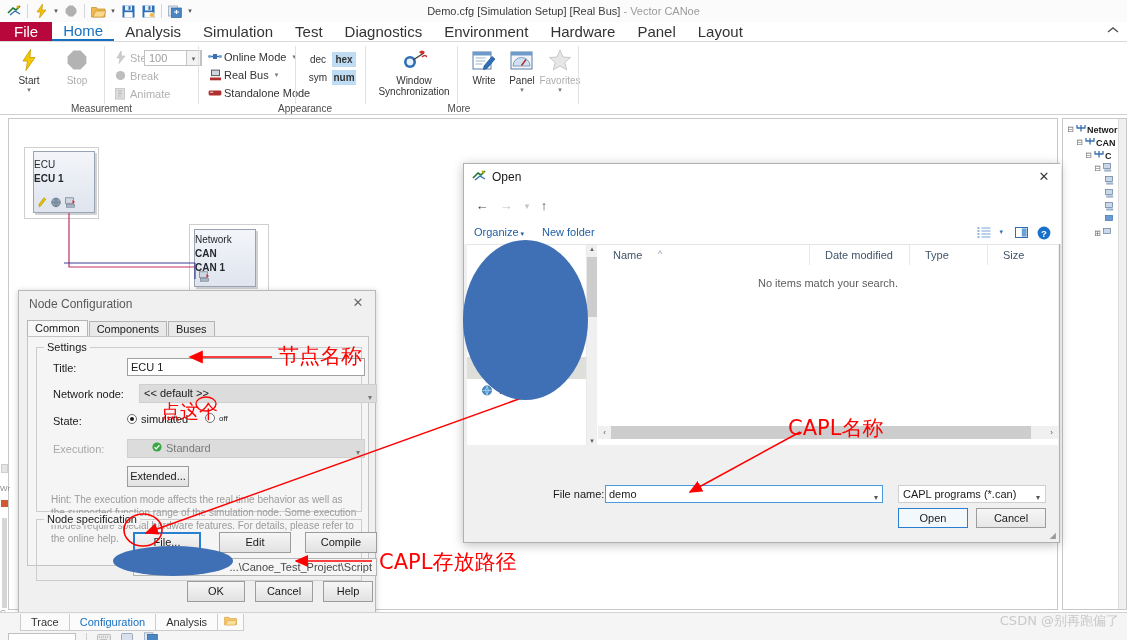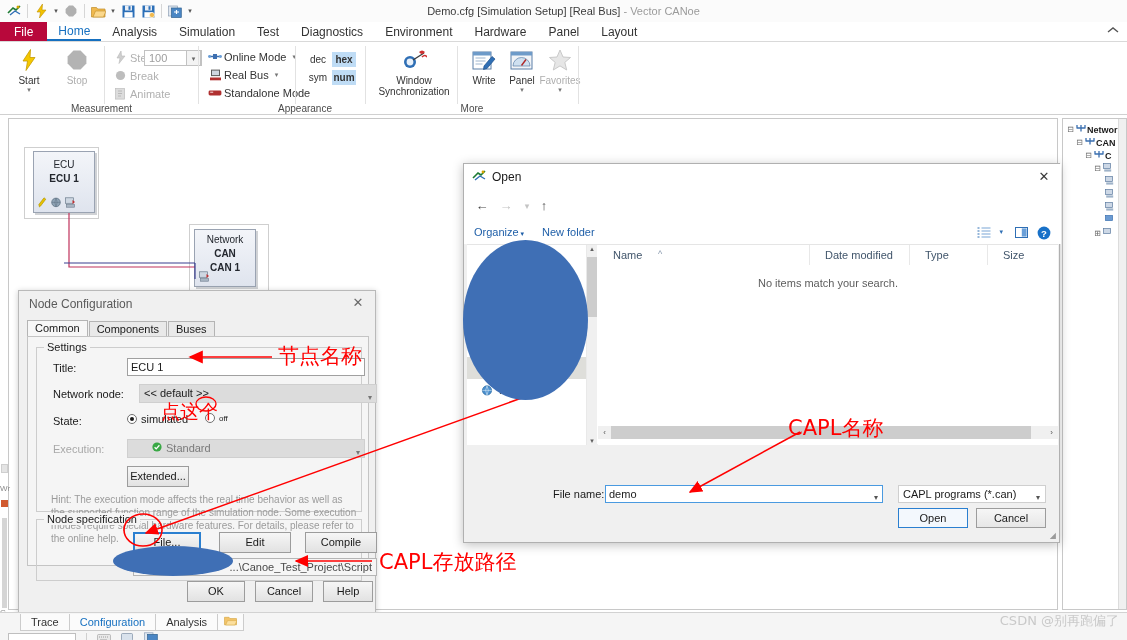--- a/index.html
+++ b/index.html
@@ -26,21 +26,21 @@
   }
   #window-title .dim { color:#9b9b9b; }
 
   
   #ribbon-tabs {
     position:absolute; left:0; top:22px; width:1127px; height:20px;
     background:#ffffff; display:flex; align-items:stretch;
     border-bottom:1px solid #d9d9d9;
   }
   .rtab {
-    padding:0 11px; display:flex; align-items:center; font-size:12px;
+    padding:0 11px; display:flex; align-items:center; font-size:15px;
     color:#333; cursor:default; white-space:nowrap;
   }
   .rtab.file { background:#b8083b; color:#fff; padding:0 14px; }
   .rtab.active { color:#1670c0; border-bottom:2px solid #1670c0; background:#fff; }
   #ribbon-collapse {
     position:absolute; right:8px; top:24px; font-size:11px; color:#555;
   }
 
   
   #ribbon {
@@ -86,21 +86,21 @@
 
   
   #canvas {
     position:absolute; left:8px; top:118px; width:1050px; height:492px;
     background:#ffffff; border:1px solid #c8c8c8;
   }
   #canvas-inner { position:absolute; inset:0; overflow:hidden; }
 
   .node {
     position:absolute; background:linear-gradient(180deg,#f3f5f9 0%, #dfe4ee 100%);
-    border:1px solid #9aa3b2; text-align:center; font-size:10px; color:#23272e;
+    border:1px solid #9aa3b2; font-size:10px; color:#23272e;
     box-shadow:2px 2px 0 rgba(120,125,135,.35);
   }
   .node .t1 { margin-top:7px; }
   .node .t2 { font-weight:bold; margin-top:3px; }
   .node .icons { position:absolute; left:4px; bottom:2px; display:flex; gap:4px; }
 
   .node-frame { position:absolute; border:1px solid #cfcfcf; background:#fff; }
 
   
   #left-strip {
@@ -538,21 +538,21 @@
     <div class="bigbtn dis" style="left:170px;">
       <div class="ico">
         <svg width="24" height="22" viewBox="0 0 24 22">
             <polygon points="12,1 15,8 22.5,8.5 16.8,13.4 18.7,21 12,16.9 5.3,21 7.2,13.4 1.5,8.5 9,8" fill="#e6e6e6" stroke="#c9c9c9" stroke-width="1"></polygon>
           </svg>
       </div>
       <div class="lbl">Favorites</div>
       <div class="drop">▾</div>
     </div>
 
-    <div class="rgroup-label" style="left:17px; width:176px;">More</div>
+    <div class="rgroup-label" style="left:4px; width:176px;">More</div>
   </div>
 
   <div class="rgroup-sep" style="left:578px;"></div>
 </div>
 
 <div id="canvas">
   <div id="canvas-inner">
 
     <div class="node-frame" style="left:15px; top:28px; width:75px; height:72px;"></div>
     <div class="node" style="left:24px; top:32px; width:62px; height:62px;">

